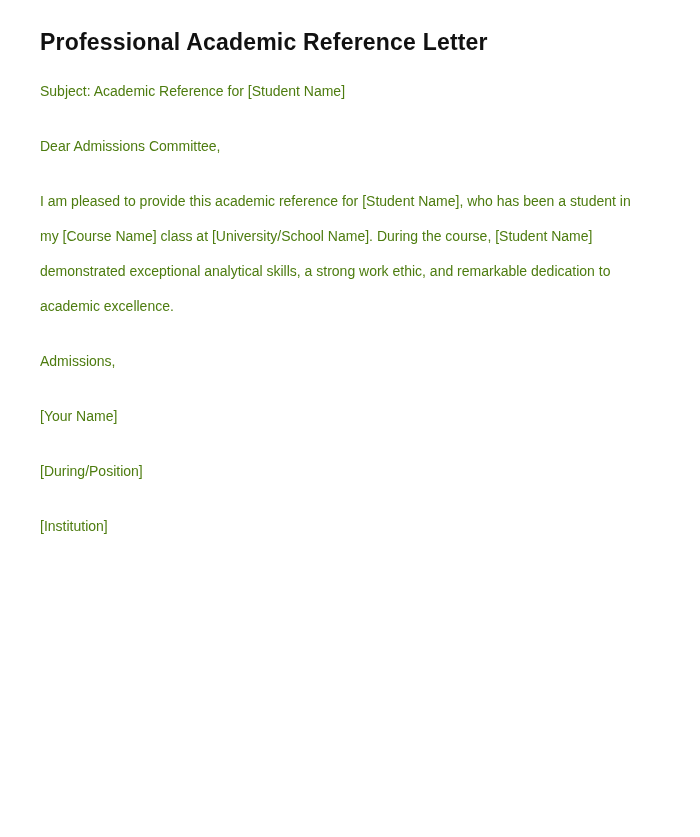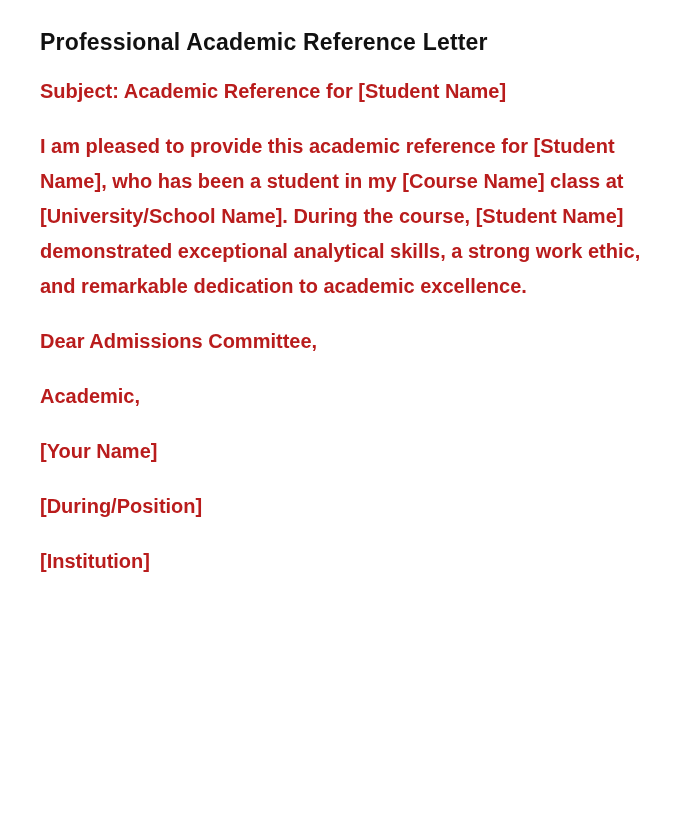--- a/index.html
+++ b/index.html
@@ -21,42 +21,42 @@
   }
   .doc-title {
     font-size: 23px;
     font-weight: 700;
     color: #111111;
     line-height: 30px;
     margin: 0 0 17px 0;
     letter-spacing: 0.2px;
   }
   .doc p {
-    font-size: 20px;
-    font-weight: 700;
+    font-size: 14px;
+    font-weight: 400;
     line-height: 35px;
     margin: 0 0 20px 0;
     max-width: 605px;
-    color: #b91c1c;
+    color: #4d7c0f;
   }
 </style>
 </head>
 <body>
 
 <div class="doc">
   <h1 class="doc-title">Professional Academic Reference Letter</h1>
 
   <p>Subject: Academic Reference for [Student Name]</p>
 
+  <p>Dear Admissions Committee,</p>
+
   <p>I am pleased to provide this academic reference for [Student Name], who has been a student in my [Course Name] class at [University/School Name]. During the course, [Student Name] demonstrated exceptional analytical skills, a strong work ethic, and remarkable dedication to academic excellence.</p>
-
-  <p>Dear Admissions Committee,</p>
 
 
 
-  <p>Academic,</p>
+  <p>Admissions,</p>
 
   <p>[Your Name]</p>
 
   <p>[During/Position]</p>
 
   <p>[Institution]</p>
 </div>
 
 </body></html>

